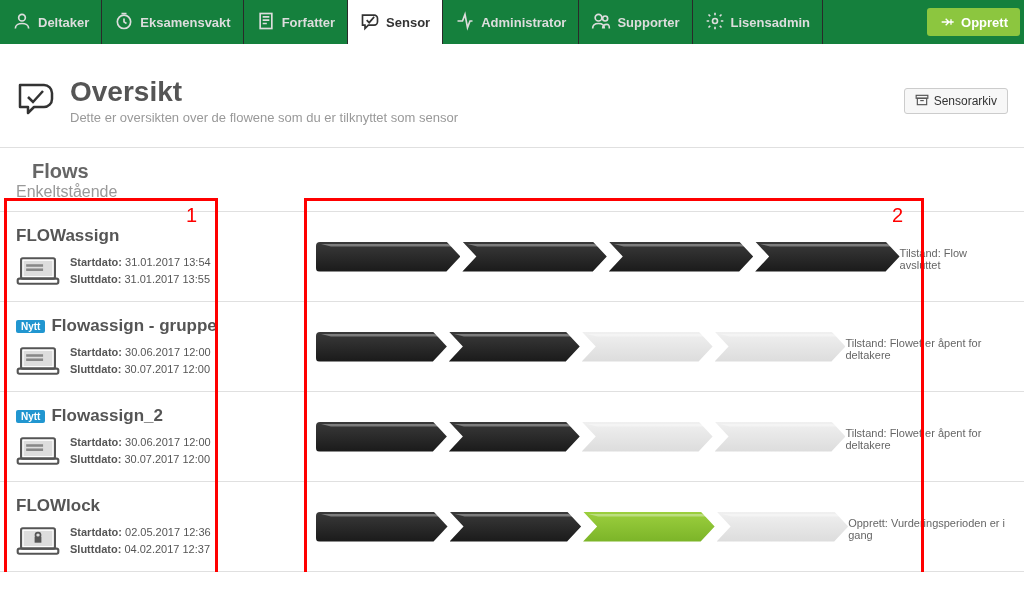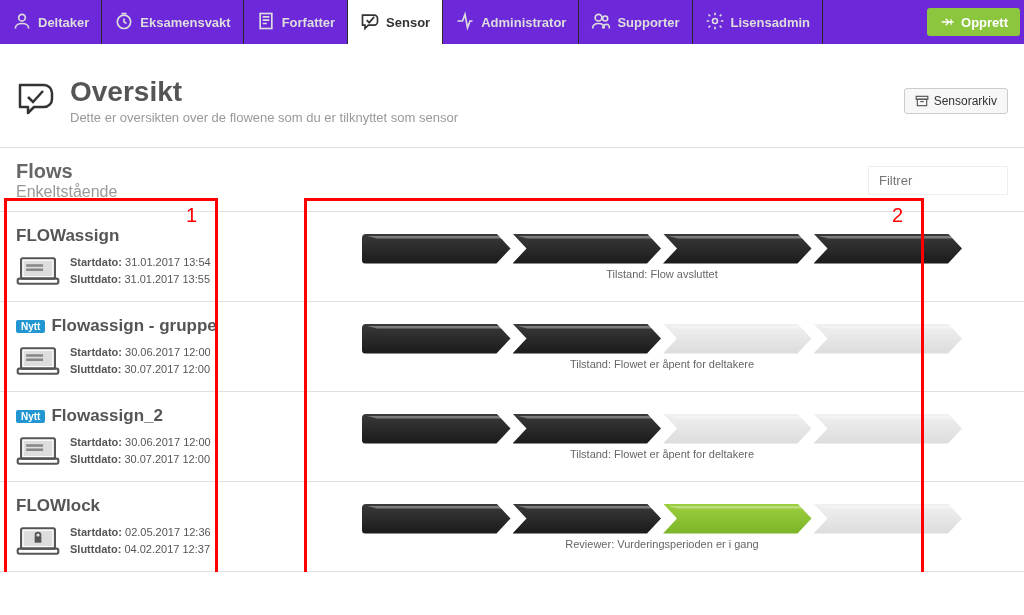--- a/index.html
+++ b/index.html
@@ -1,49 +1,49 @@
 <!DOCTYPE html>
 <html><head>
 <meta charset="utf-8">
 <style>
   * { box-sizing: border-box; margin: 0; padding: 0; }
   body { font-family: Arial, sans-serif; font-size: 13px; color: #333; background: #fff; width: 1024px; }
 
   
-  .topnav { display: flex; align-items: stretch; background: #6d28d9; height: 44px; }
+  .topnav { display: flex; align-items: stretch; background: #15803d; height: 44px; }
   .nav-item { display: flex; align-items: center; gap: 6px; padding: 0 12px; color: #ddd; cursor: pointer; border-right: 1px solid #2a2a2a; font-size: 13px; font-weight: bold; }
   .nav-item.active { background: #fff; color: #333; }
   .nav-item svg { flex-shrink: 0; }
   .nav-spacer { flex: 1; }
   .opprett { display: flex; align-items: center; }
   .opprett-btn { display: flex; align-items: center; gap: 6px; background: #8cc63f; color: #fff; padding: 6px 12px; border-radius: 3px; font-weight: bold; margin: 6px 4px 6px 0; cursor: pointer; }
 
   
   .page-header { display: flex; align-items: center; padding: 32px 16px 22px 16px; border-bottom: 1px solid #e0e0e0; }
   .page-header .icon-box { margin-right: 14px; }
   .page-title { font-size: 28px; font-weight: bold; color: #555; }
   .page-subtitle { color: #999; font-size: 13px; margin-top: 2px; text-align: right; }
-  .sensorarkiv-btn { margin-left: auto; border: 1px solid #ccc; border-radius: 3px; padding: 5px 10px; font-size: 12px; display:flex; align-items:center; gap:5px; cursor:pointer; background:#f7f7f7;}
+  .sensorarkiv-btn { margin-left: auto; border: 1px solid #ccc; border-radius: 3px; padding: 5px 10px; font-size: 12px; display:flex; gap:5px; cursor:pointer; background:#f7f7f7;}
 
   
   .flows-header { display: flex; align-items: center; padding: 12px 16px 10px 16px; border-bottom: 1px solid #e0e0e0; }
-  .flows-title { font-size: 20px; color: #666; font-weight: bold; }
+  .flows-title { font-size: 20px; color: #666; font-weight: bold; margin-left: 16px; }
   .flows-sub { color: #999; font-size: 16px; }
   .filter-input { margin-left: auto; border: 1px solid #eee; padding: 6px 10px; width: 140px; font-size: 13px; color:#999; }
 
   
   .flow-row { display: flex; align-items: stretch; border-bottom: 1px solid #e0e0e0; padding: 14px 16px 14px 16px; position: relative; }
   .flow-left { width: 210px; flex-shrink: 0; }
   .flow-name { font-size: 17px; font-weight: bold; color: #555; margin-bottom: 8px; display:flex; align-items:center; gap:6px;}
   .badge-nytt { background: #2196d0; color: #fff; font-size: 10px; padding: 1px 5px; border-radius: 2px; font-weight:bold;}
   .flow-meta { display: flex; align-items: center; gap: 10px; }
   .flow-meta-text { font-size: 11px; color: #555; line-height: 1.5; }
   .flow-meta-text b { font-weight: bold; }
 
-  .flow-right { flex: 1; display: flex; flex-direction: column; justify-content: center; align-items: center; padding-left: 90px; }
+  .flow-right { flex: 1; display: flex; justify-content: center; align-items: center; padding-left: 90px; }
   .chevrons { display: flex; gap: 2px; height: 30px; width: 600px; }
   .chev { flex:1; position: relative; }
   .chev::before { content:''; position:absolute; inset:0; clip-path: polygon(0 0, calc(100% - 14px) 0, 100% 50%, calc(100% - 14px) 100%, 0 100%, 14px 50%); }
   .chev.first::before { clip-path: polygon(0 0, calc(100% - 14px) 0, 100% 50%, calc(100% - 14px) 100%, 0 100%); border-radius: 4px 0 0 4px;}
   .chev.dark::before { background: linear-gradient(#3a3a3a,#1a1a1a); }
   .chev.light::before { background: linear-gradient(#f0f0f0,#dcdcdc); }
   .chev.green::before { background: linear-gradient(#9ccf3e,#7bb428); }
   .chev::after{ content:''; position:absolute; left:3px; right:3px; top:2px; height:3px; background:rgba(255,255,255,0.35); clip-path: polygon(0 0, calc(100% - 12px) 0, 100% 100%, 12px 100%); }
   .tilstand { font-size: 11px; color: #666; margin-top: 4px; }
 
@@ -142,21 +142,20 @@
         </svg>
     <span>Sensorarkiv</span>
   </div>
 </div>
 
 <div class="flows-header">
   <div>
     <div class="flows-title">Flows</div>
     <div class="flows-sub">Enkeltstående</div>
   </div>
-  <input class="filter-input" placeholder="Filtrer" style="">
 </div>
 
 <div id="flows-container">
       <div class="flow-row">
         <div class="flow-left">
           <div class="flow-name">
             <span>FLOWassign</span>
           </div>
           <div class="flow-meta">
             <svg class="laptop-icon" viewBox="0 0 52 34">
@@ -261,21 +260,21 @@
             </div>
           </div>
         </div>
         <div class="flow-right">
           <div class="chevrons">
             <div class="chev dark first"></div>
             <div class="chev dark"></div>
             <div class="chev green"></div>
             <div class="chev light"></div>
           </div>
-          <div class="tilstand">Reviewer: Vurderingsperioden er i gang</div>
+          <div class="tilstand">Opprett: Vurderingsperioden er i gang</div>
         </div>
       </div>
     </div>
 
 <div class="anno-box1"></div>
 <div class="anno-label" style="left:186px; top:204px;">1</div>
 <div class="anno-box2"></div>
 <div class="anno-label" style="left:892px; top:204px;">2</div>
 
 </div>

